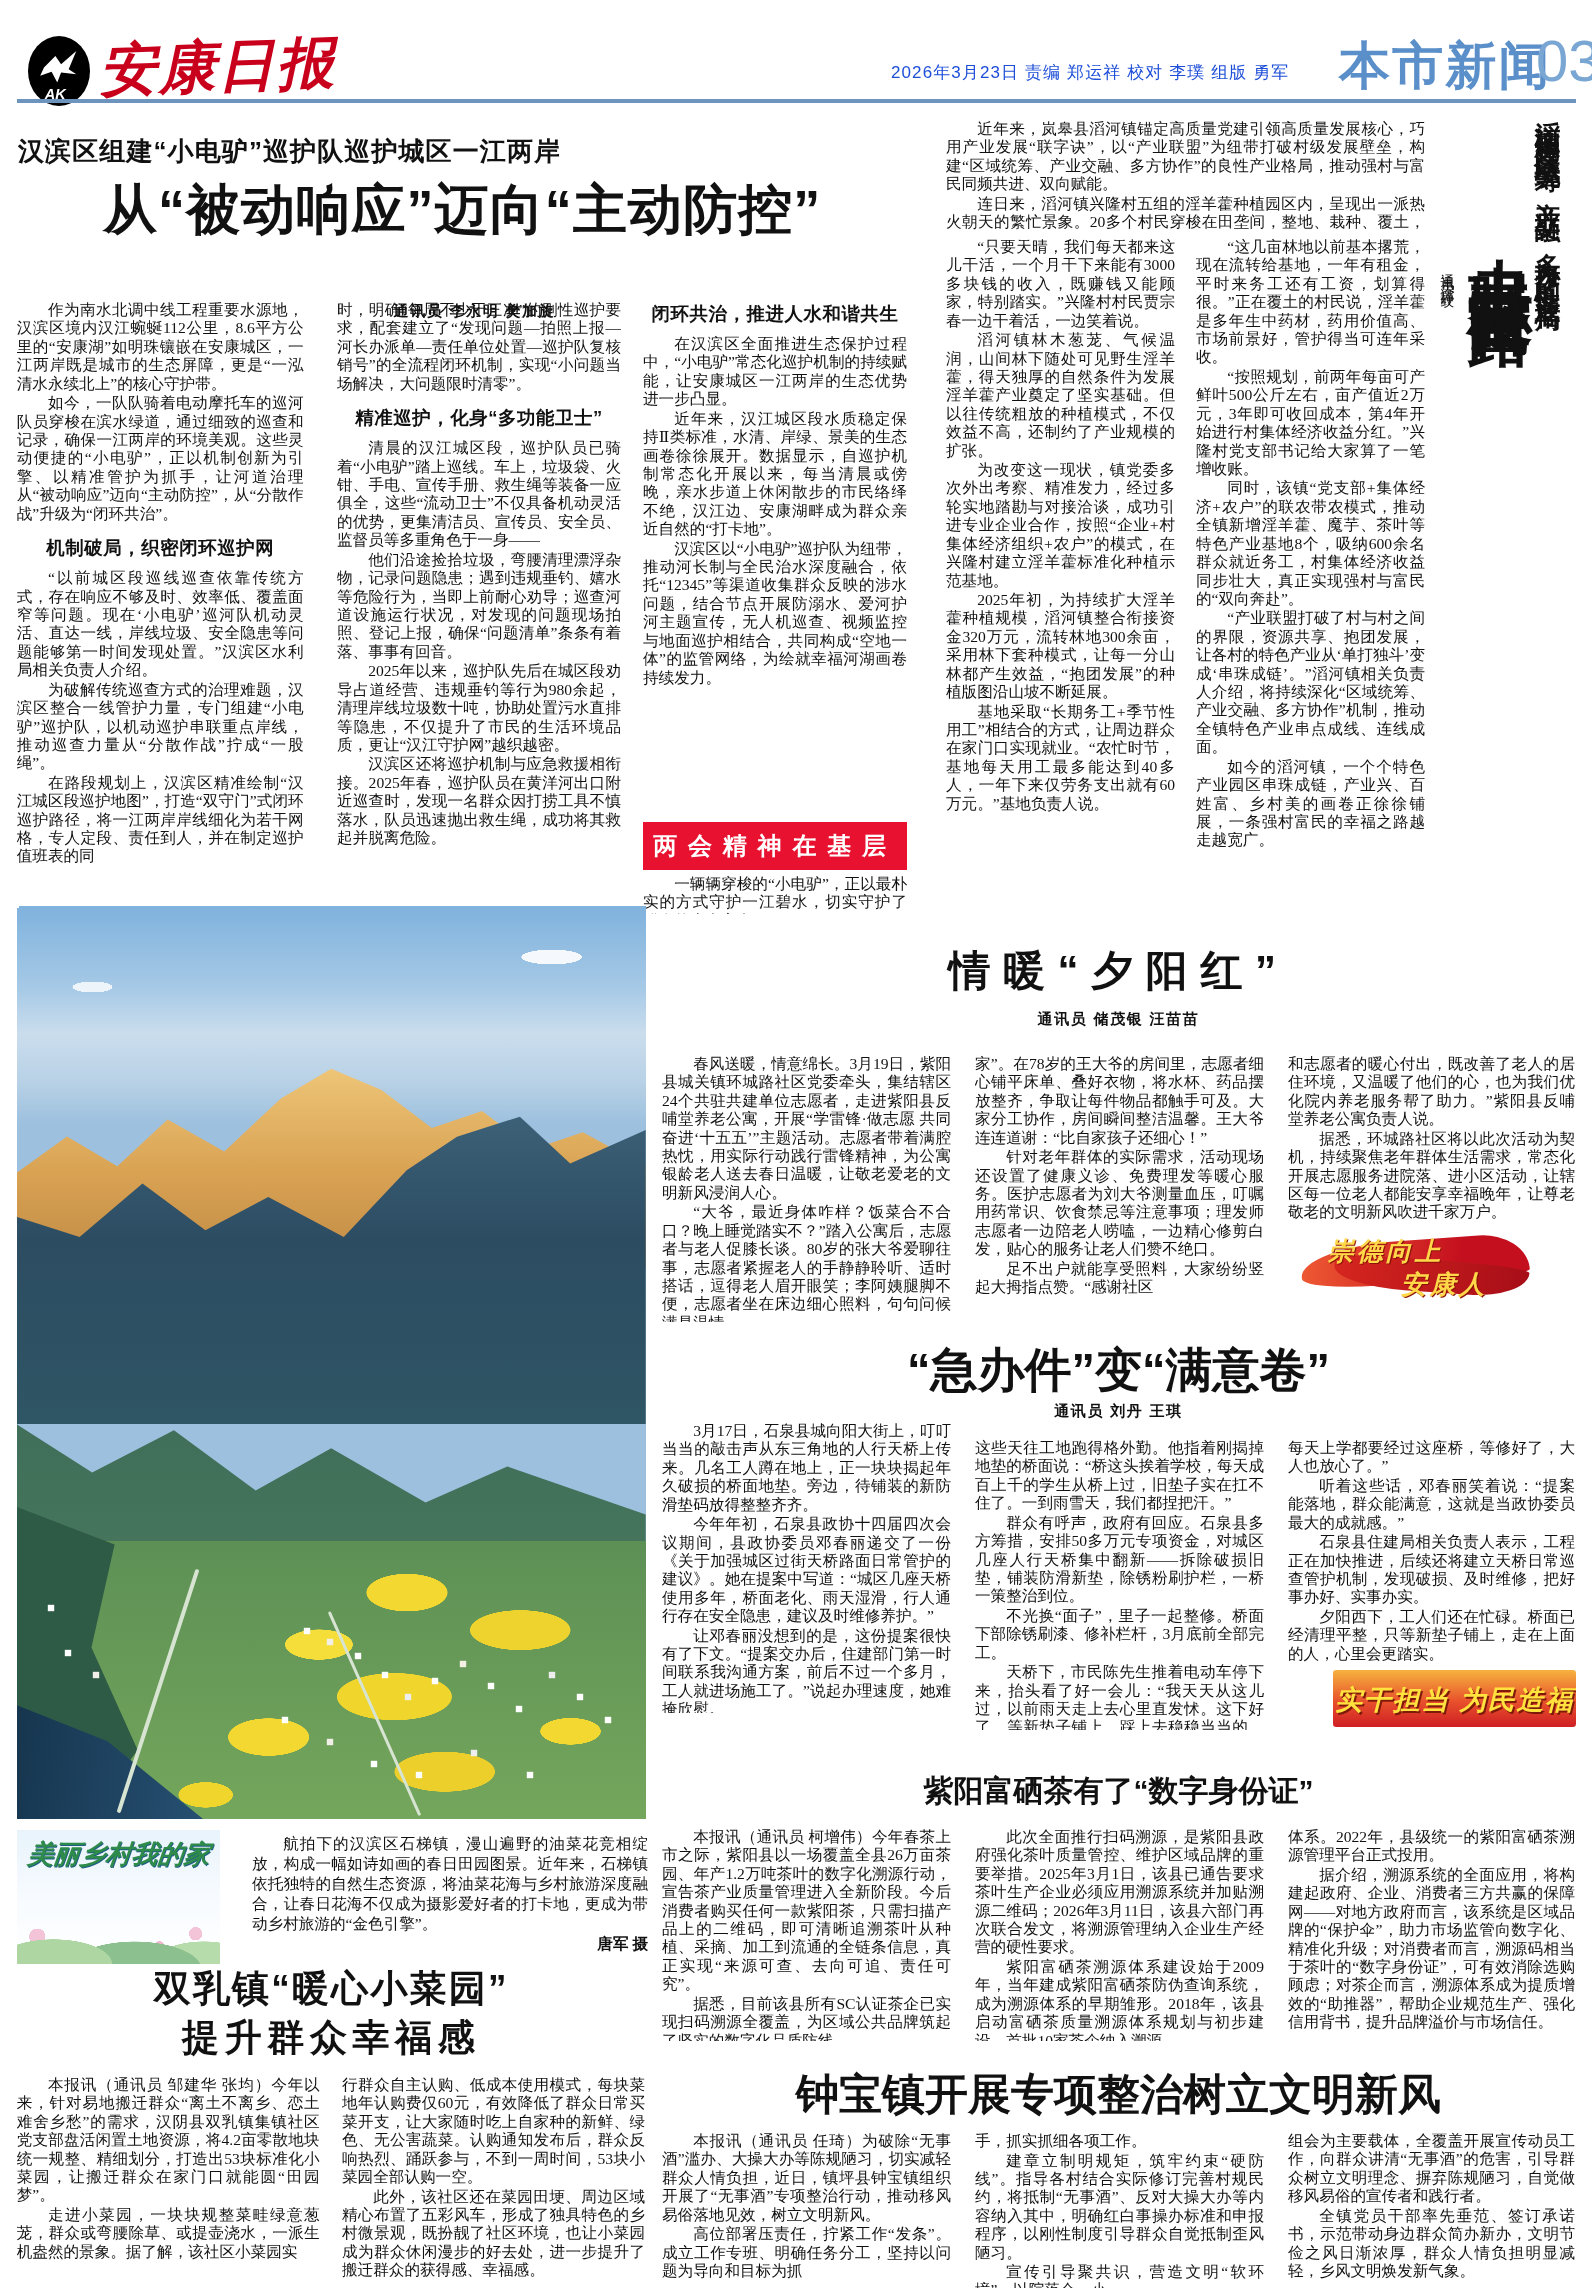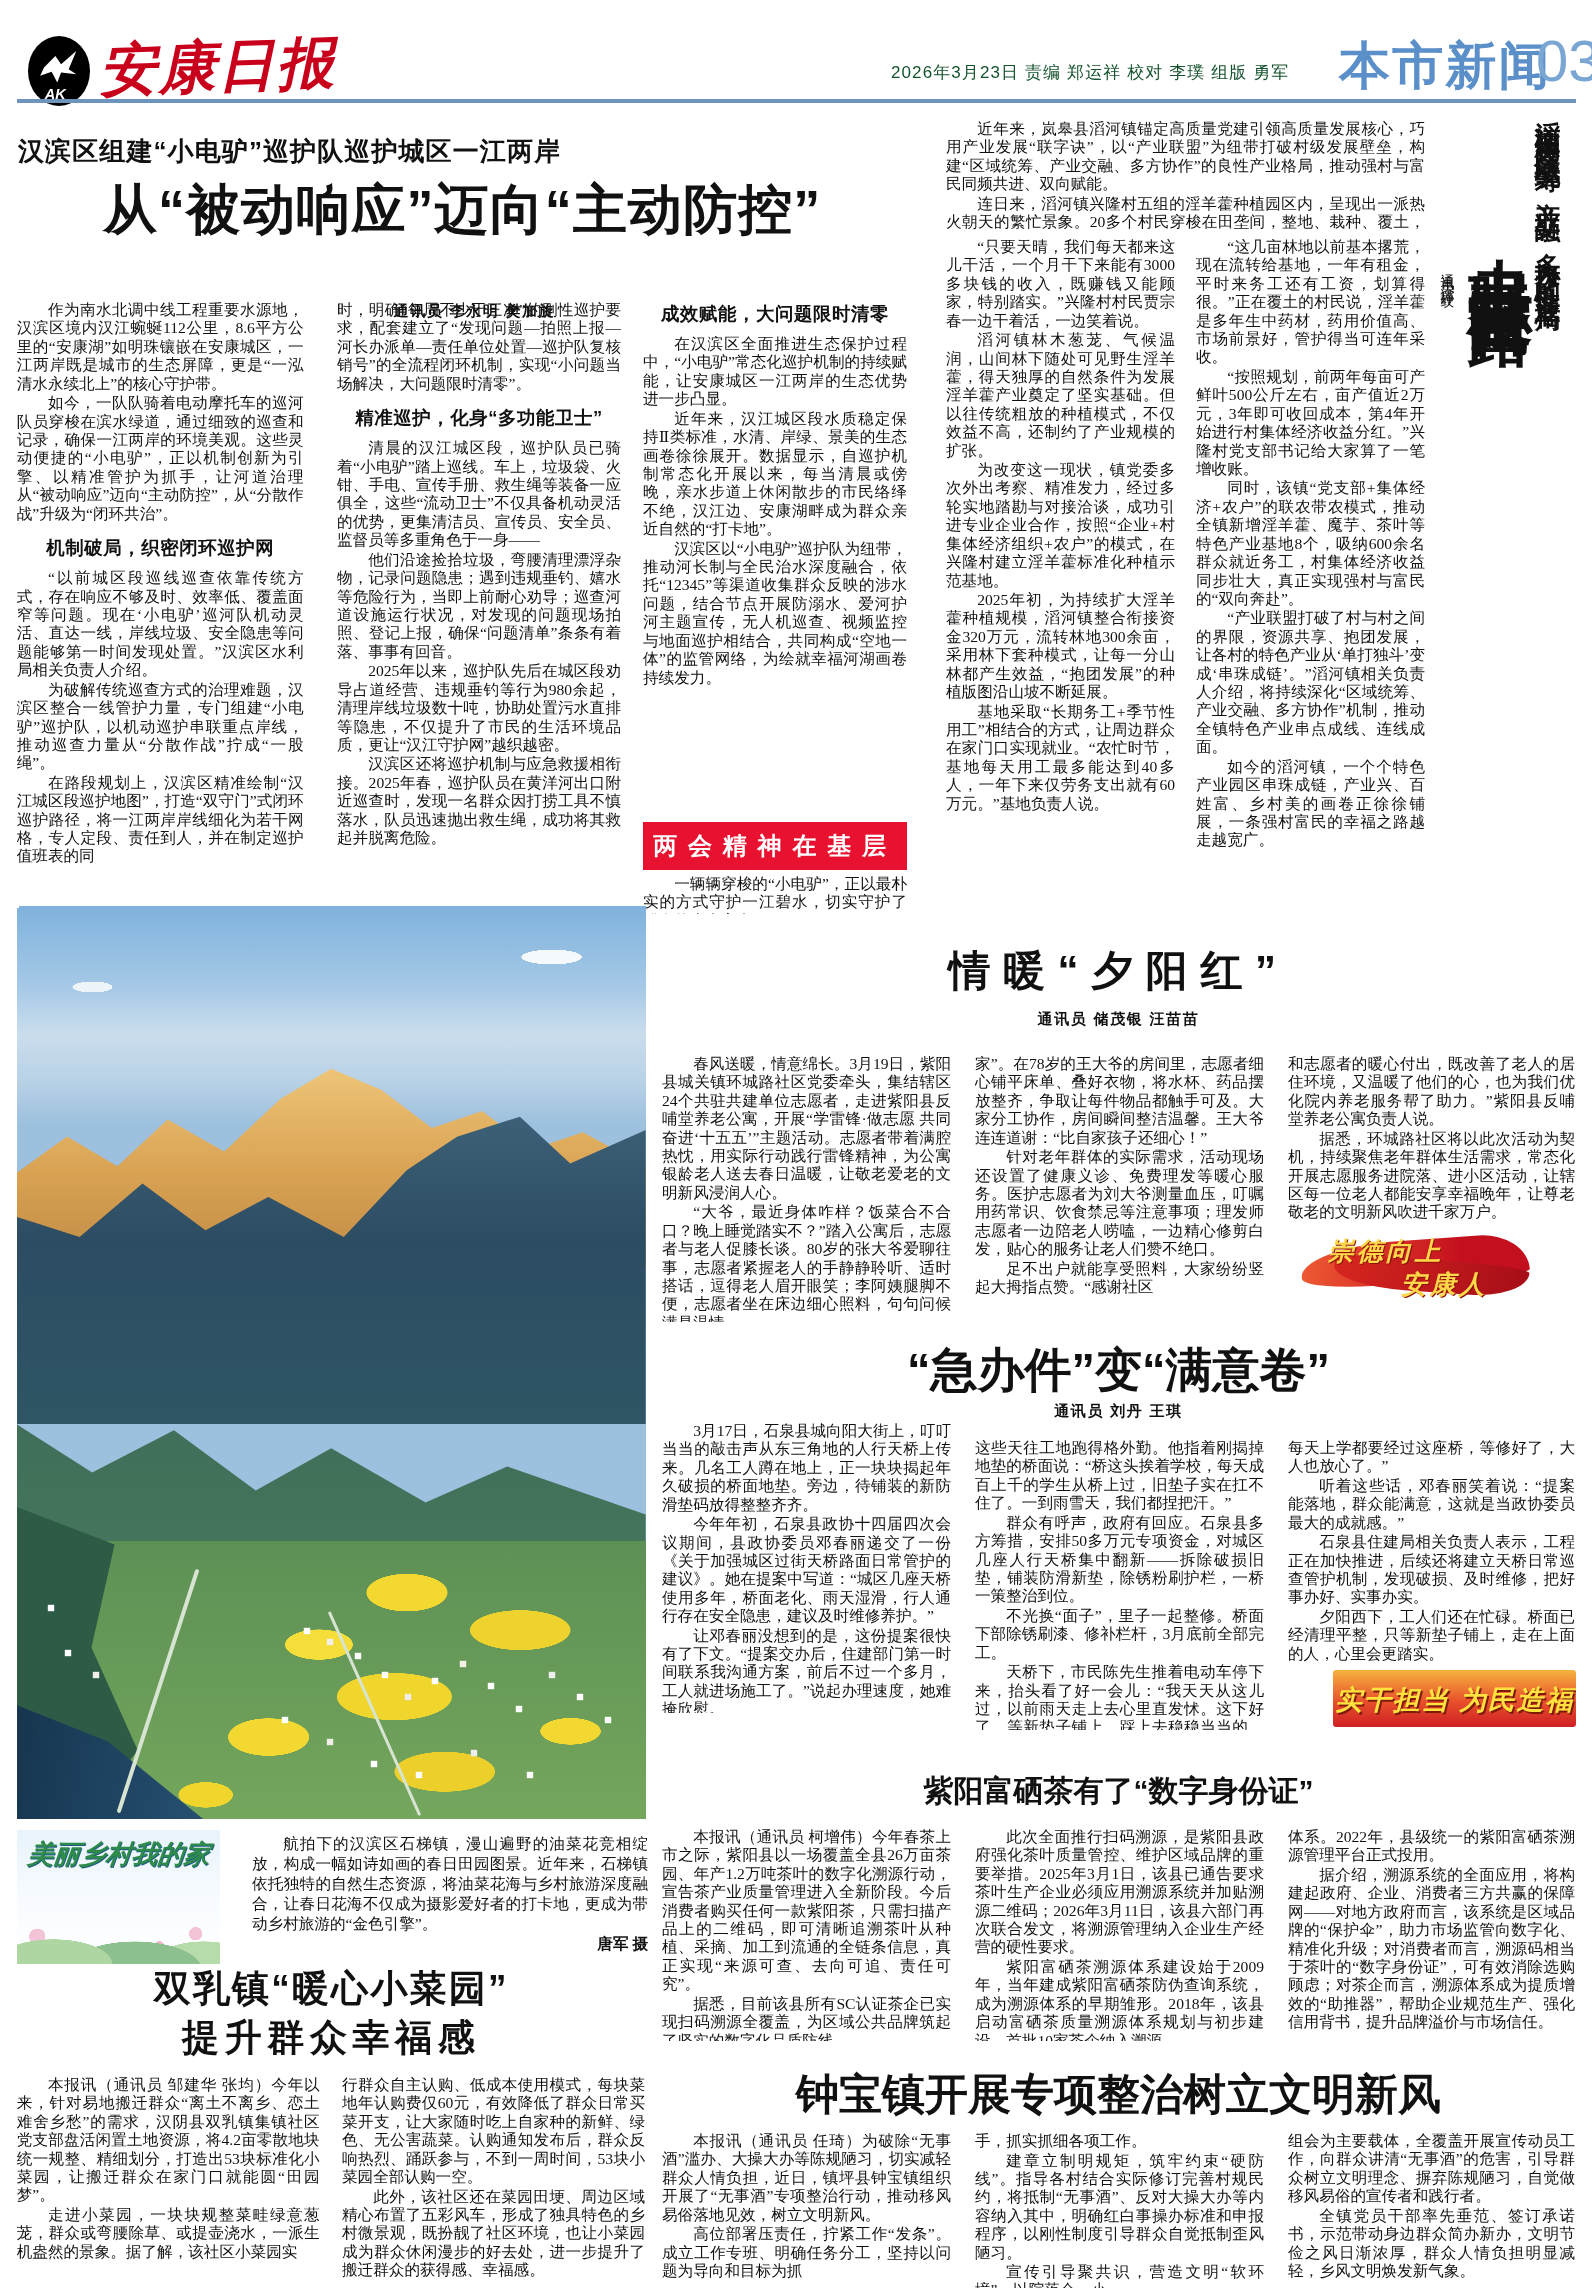--- a/index.html
+++ b/index.html
@@ -5,21 +5,21 @@
   html,body{margin:0;padding:0;background:#fff;}
   body{font-family:"Liberation Serif","DejaVu Serif",serif;color:#111;}
   #page{position:relative;width:1592px;height:2295px;background:#fff;overflow:hidden;}
   .abs{position:absolute;}
   
   .masthead-ellipse{position:absolute;left:28px;top:36px;width:62px;height:70px;background:#000000;border-radius:50%;}
   .masthead-bird{position:absolute;left:12.2px;top:13.4px;width:38px;height:33px;background:#fff;
     clip-path:polygon(10% 55%,40% 20%,55% 45%,95% 5%,75% 60%,95% 75%,55% 70%,45% 100%,30% 68%,0 80%);}
   .masthead-ak{position:absolute;left:16.7px;bottom:4.5px;color:#fff;font:italic 700 14.5px "Liberation Sans",sans-serif;}
   .paper-title{position:absolute;left:99px;top:29px;font:italic 900 57px "Liberation Serif",serif;color:#c8001c;transform:rotate(-2deg);letter-spacing:2.2px;}
-  .date-line{position:absolute;left:891px;top:61px;font:400 17px "Liberation Sans",sans-serif;color:#14532d;letter-spacing:1.1px;}
+  .date-line{position:absolute;left:891px;top:61px;font:400 17px "Liberation Sans",sans-serif;color:#1d4ed8;letter-spacing:1.1px;}
   .section-title{position:absolute;left:1339px;top:32px;font:900 51px "Liberation Sans",sans-serif;color:#5b8fc9;letter-spacing:2.2px;}
   .page-no{position:absolute;left:1536px;top:27px;font:400 58px "Liberation Sans",sans-serif;color:#79a6d3;}
   .head-rule{position:absolute;left:16.7px;top:99px;width:1559px;height:3.9px;background:#6d94bd;}
   
   .kicker{font:700 26px "Liberation Sans",sans-serif;letter-spacing:1.1px;}
   .bigtitle{font:900 54px "Liberation Sans",sans-serif;text-align:center;letter-spacing:1.1px;white-space:nowrap;}
   .byline{font:700 15px "Liberation Sans",sans-serif;text-align:center;letter-spacing:1.7px;}
   .col{position:absolute;overflow:hidden;text-align:justify;font-size:15.6px;line-height:18.4px;}
   .col p{margin:0 0 1.1px 0;text-indent:2em;}
   .col p.cont{text-indent:0;}
@@ -135,21 +135,21 @@
     <div class="col" style="left:317px;top:301px;width:284px;height:602px;margin-left:20px;">
       <p class="cont">时，明确“每周不少于三次”的刚性巡护要求，配套建立了“发现问题—拍照上报—河长办派单—责任单位处置—巡护队复核销号”的全流程闭环机制，实现“小问题当场解决，大问题限时清零”。</p>
       <p class="sub">精准巡护，化身“多功能卫士”</p>
       <p>清晨的汉江城区段，巡护队员已骑着“小电驴”踏上巡线。车上，垃圾袋、火钳、手电、宣传手册、救生绳等装备一应俱全，这些“流动卫士”不仅具备机动灵活的优势，更集清洁员、宣传员、安全员、监督员等多重角色于一身——</p>
       <p>他们沿途捡拾垃圾，弯腰清理漂浮杂物，记录问题隐患；遇到违规垂钓、嬉水等危险行为，当即上前耐心劝导；巡查河道设施运行状况，对发现的问题现场拍照、登记上报，确保“问题清单”条条有着落、事事有回音。</p>
       <p>2025年以来，巡护队先后在城区段劝导占道经营、违规垂钓等行为980余起，清理岸线垃圾数十吨，协助处置污水直排等隐患，不仅提升了市民的生活环境品质，更让“汉江守护网”越织越密。</p>
       <p>汉滨区还将巡护机制与应急救援相衔接。2025年春，巡护队员在黄洋河出口附近巡查时，发现一名群众因打捞工具不慎落水，队员迅速抛出救生绳，成功将其救起并脱离危险。</p>
     </div>
 
     <div class="col" style="left:643px;top:301px;width:264px;height:518px;">
-      <p class="sub" style="margin-top:0 !important;">成效赋能，大问题限时清零</p>
+      <p class="sub" style="margin-top:0 !important;">闭环共治，推进人水和谐共生</p>
       <p>在汉滨区全面推进生态保护过程中，“小电驴”常态化巡护机制的持续赋能，让安康城区一江两岸的生态优势进一步凸显。</p>
       <p>近年来，汉江城区段水质稳定保持Ⅱ类标准，水清、岸绿、景美的生态画卷徐徐展开。数据显示，自巡护机制常态化开展以来，每当清晨或傍晚，亲水步道上休闲散步的市民络绎不绝，汉江边、安康湖畔成为群众亲近自然的“打卡地”。</p>
       <p>汉滨区以“小电驴”巡护队为纽带，推动河长制与全民治水深度融合，依托“12345”等渠道收集群众反映的涉水问题，结合节点开展防溺水、爱河护河主题宣传，无人机巡查、视频监控与地面巡护相结合，共同构成“空地一体”的监管网络，为绘就幸福河湖画卷持续发力。</p>
     </div>
     <div class="badge">两会精神在基层</div>
     <div class="col" style="left:643px;top:875px;width:264px;height:39px;">
       <p>一辆辆穿梭的“小电驴”，正以最朴实的方式守护一江碧水，切实守护了群众的生命安全。</p>
     </div>
   </div>
 

